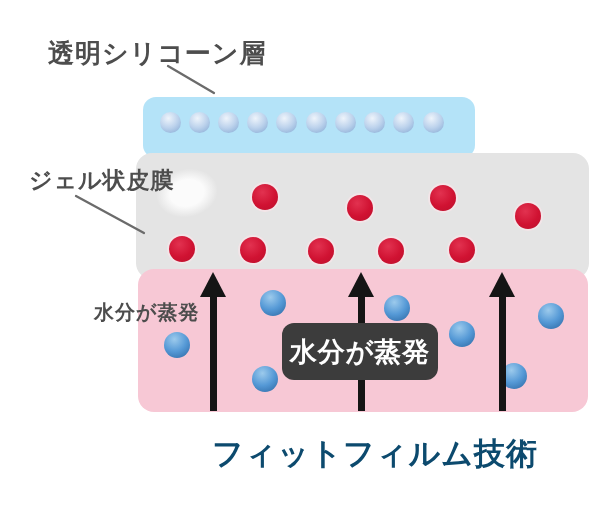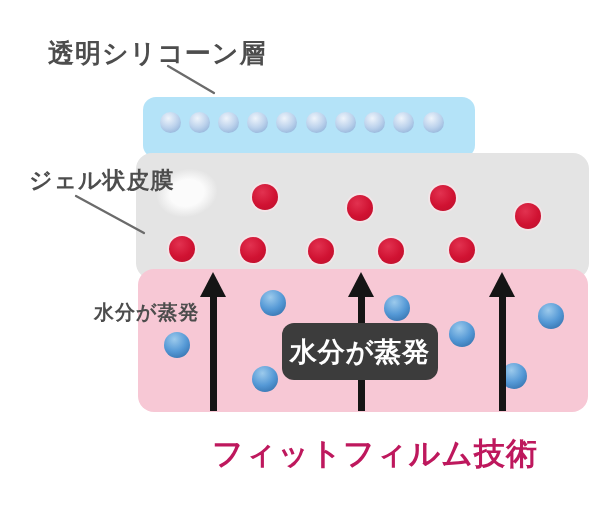--- a/index.html
+++ b/index.html
@@ -56,21 +56,21 @@
     <g id="leader-line-group" stroke="#6b6b6b" stroke-width="2.3" stroke-linecap="round">
         <line x1="168" y1="66" x2="214" y2="93"></line>
         <line x1="76" y1="196" x2="144" y2="233"></line>
       </g>
   </svg>
 
   <div class="label label-silicone" style="color: rgb(77, 77, 77);">透明シリコーン層</div>
   <div class="label label-gel" style="color: rgb(77, 77, 77);">ジェル状皮膜</div>
   <div class="label label-lip" style="color: rgb(77, 77, 77);">水分が蒸発</div>
 
-  <div class="title" style="color: #be185d;">フィットフィルム技術</div>
+  <div class="title" style="color: #0c4a6e;">フィットフィルム技術</div>
 
 <div class="dot dot-air" style="left: 159.5px; top: 111.5px; width: 21px; height: 21px;"></div>
     <div class="dot dot-air" style="left: 188.5px; top: 111.5px; width: 21px; height: 21px;"></div>
     <div class="dot dot-air" style="left: 217.5px; top: 111.5px; width: 21px; height: 21px;"></div>
     <div class="dot dot-air" style="left: 246.5px; top: 111.5px; width: 21px; height: 21px;"></div>
     <div class="dot dot-air" style="left: 275.5px; top: 111.5px; width: 21px; height: 21px;"></div>
     <div class="dot dot-air" style="left: 305.5px; top: 111.5px; width: 21px; height: 21px;"></div>
     <div class="dot dot-air" style="left: 334.5px; top: 111.5px; width: 21px; height: 21px;"></div>
     <div class="dot dot-air" style="left: 363.5px; top: 111.5px; width: 21px; height: 21px;"></div>
     <div class="dot dot-air" style="left: 392.5px; top: 111.5px; width: 21px; height: 21px;"></div>

